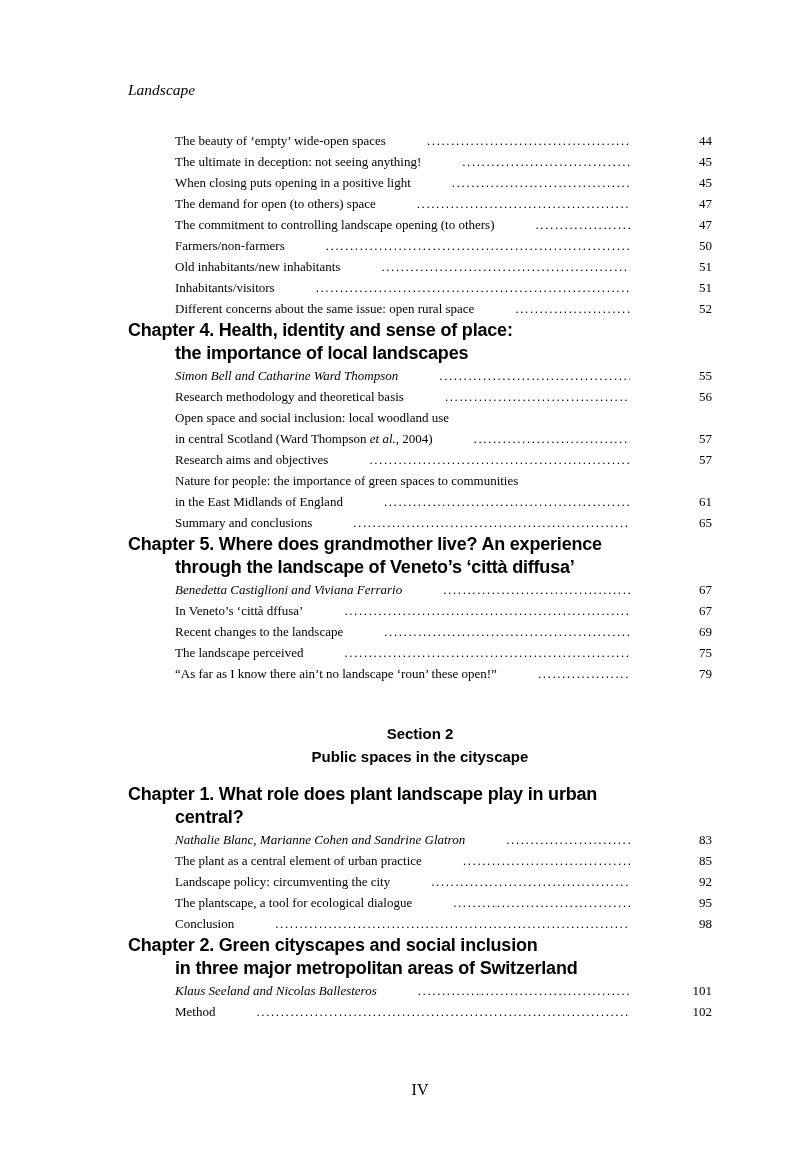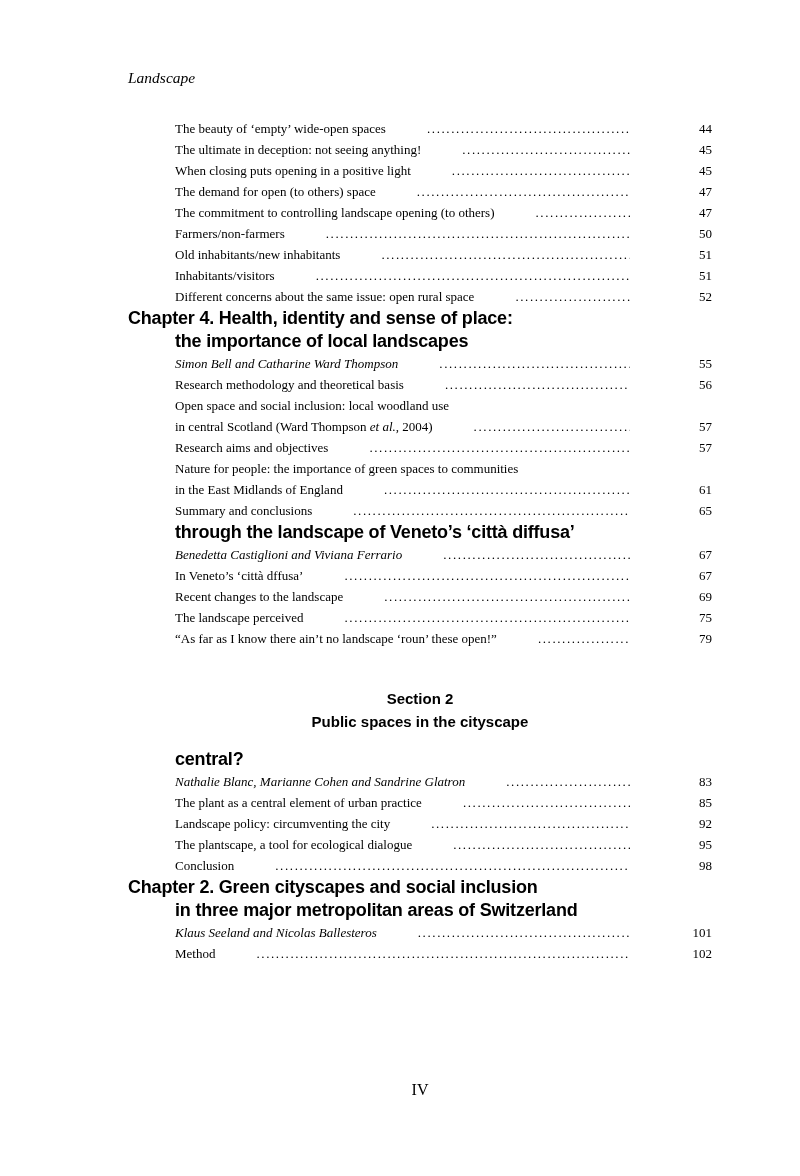--- a/index.html
+++ b/index.html
@@ -10,21 +10,21 @@
     font-family: "Liberation Serif", serif;
   }
   .page {
     position: relative;
     width: 800px; height: 1176px;
     background: #ffffff;
     overflow: hidden;
   }
   .content {
     position: absolute;
-    left: 128px; top: 68px;
+    left: 128px; top: 80px;
     width: 584px; 
   }
   .running-title {
     font-style: italic;
     font-size: 15.5px;
     line-height: 20px;
     margin-bottom: 30px;
   }
   .toc-block { margin: 0; }
   .block-chapter { }
@@ -173,20 +173,21 @@
             <span class="pagenum">61</span>
           </div>
           <div class="toc-entry">
             <span class="entry-text"><span>Summary and conclusions</span></span>
             <span class="leader"></span>
             <span class="pagenum">65</span>
           </div>
         </div>
         <div class="toc-block block-chapter">
           <div class="chapter-heading">
+            <div>Chapter 5. Where does grandmother live? An experience</div>
             <div class="cont">through the landscape of Veneto’s ‘città diffusa’</div>
           </div>
           <div class="toc-entry">
             <span class="entry-text"><span class="it">Benedetta Castiglioni and Viviana Ferrario</span></span>
             <span class="leader"></span>
             <span class="pagenum">67</span>
           </div>
           <div class="toc-entry">
             <span class="entry-text"><span>In Veneto’s ‘città dffusa’</span></span>
             <span class="leader"></span>
@@ -209,20 +210,21 @@
           </div>
         </div>
         <div class="toc-block block-section">
           <div class="section-heading">
             <div>Section 2</div>
             <div>Public spaces in the cityscape</div>
           </div>
         </div>
         <div class="toc-block block-chapter">
           <div class="chapter-heading">
+            <div>Chapter 1. What role does plant landscape play in urban</div>
             <div class="cont">central?</div>
           </div>
           <div class="toc-entry">
             <span class="entry-text"><span class="it">Nathalie Blanc, Marianne Cohen and Sandrine Glatron</span></span>
             <span class="leader"></span>
             <span class="pagenum">83</span>
           </div>
           <div class="toc-entry">
             <span class="entry-text"><span>The plant as a central element of urban practice</span></span>
             <span class="leader"></span>

